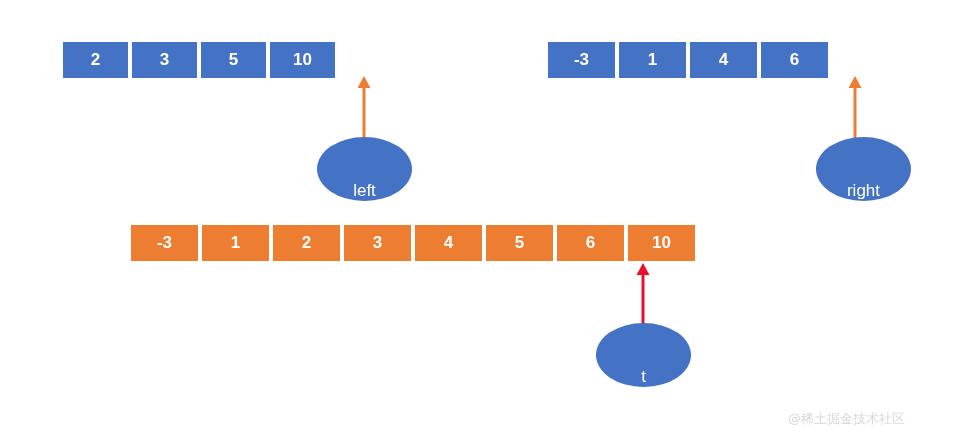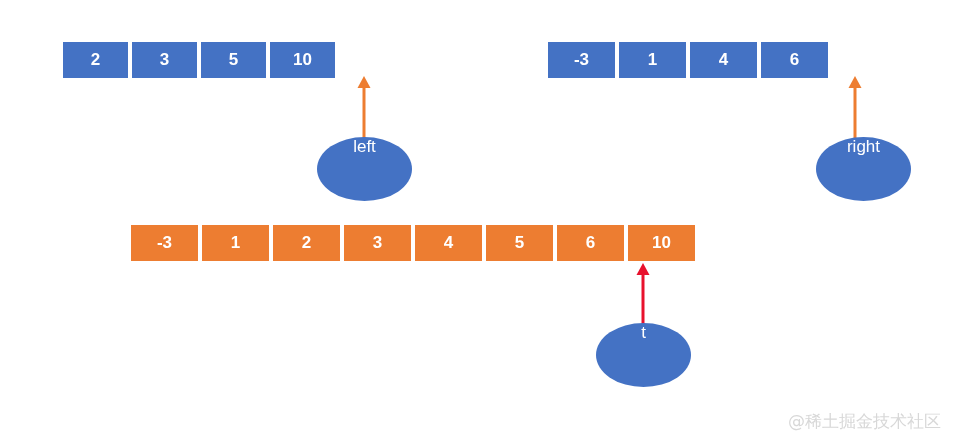--- a/index.html
+++ b/index.html
@@ -46,32 +46,32 @@
   }
   .array-blue .cell + .cell,
   .array-orange .cell + .cell {
     margin-left: 2px;
   }
   .ellipse {
     position: absolute;
     background: #4472c4;
     border-radius: 50%;
     display: flex;
-    align-items: flex-start;
+    align-items: flex-end;
     justify-content: center;
     color: #ffffff;
     font-size: 17px;
   }
   .arrow {
     position: absolute;
   }
   .watermark {
     position: absolute;
     color: #d8d8d8;
-    font-size: 17px;
+    font-size: 13px;
     white-space: nowrap;
     font-family: "DejaVu Sans", sans-serif;
   }
 </style>
 </head>
 <body>
 
 <div id="canvas">
 
   <div class="array array-blue" id="left-array" style="left: 62px; top: 41px;">

